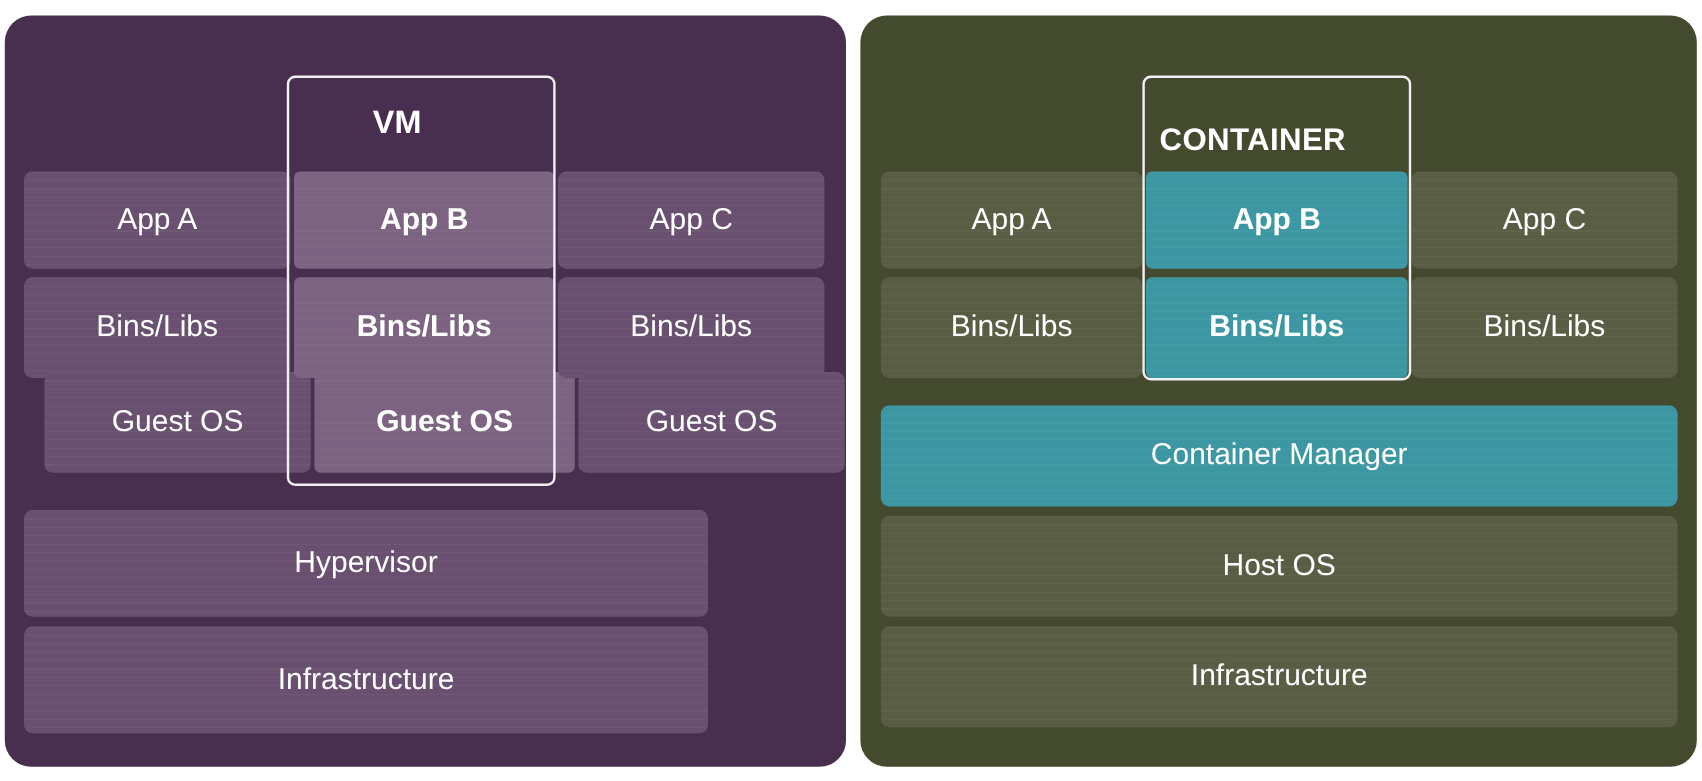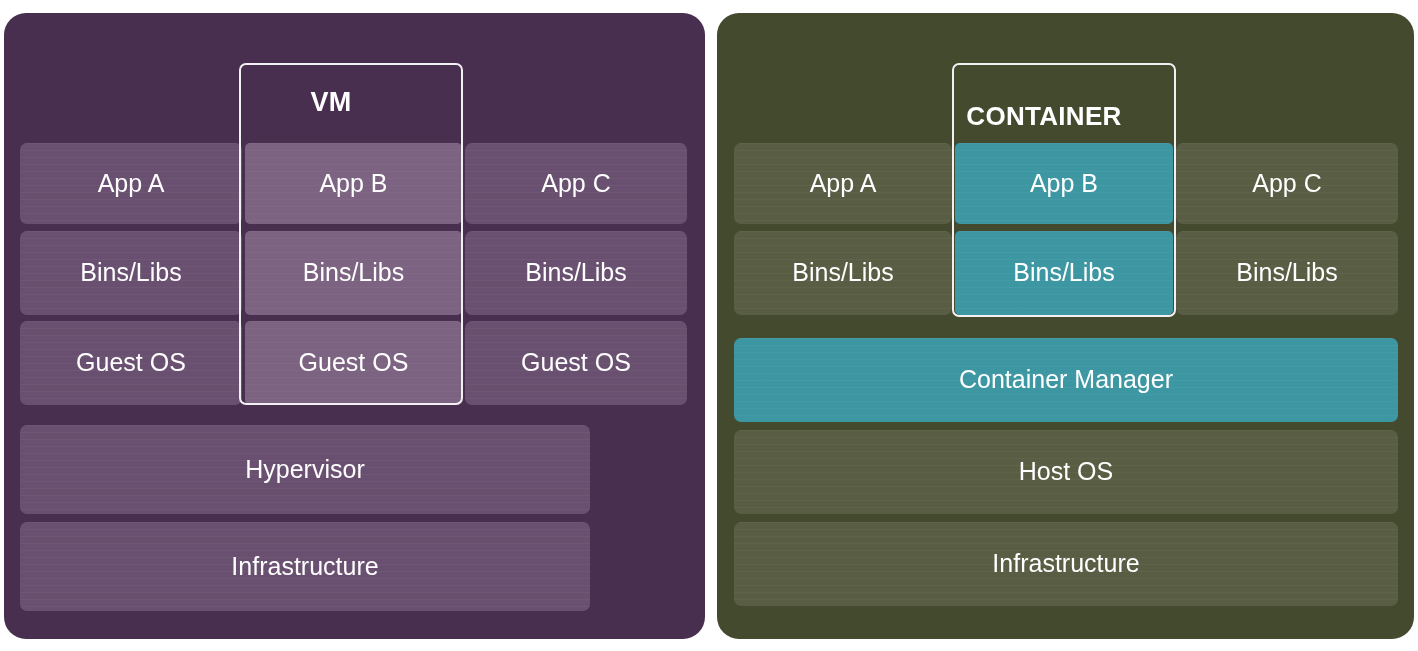--- a/index.html
+++ b/index.html
@@ -93,21 +93,21 @@
     display: flex;
     align-items: center;
     justify-content: center;
     color: #ffffff;
     font-size: 25px;
     font-weight: 400;
     text-align: center;
     z-index: 2;
     line-height: 1.1;
   }
-  .tile.bold { font-weight: 400; }
+  .tile.bold { font-weight: 700; }
 
   
   .t-purple       { background: #6A5070; }
   .t-purple-hi    { background: #7C6381; border-radius: 5px; }
   .t-green        { background: #585D43; }
   .t-teal         { background: #3D97A3; border-radius: 5px; }
   .t-teal-wide    { background: #3D97A3; }
 
   
   .tile::after {
@@ -131,21 +131,21 @@
   .c2-l { left: 245px; width: 217px; }
   .c3-l { left: 465px; width: 222px; }
   
   .c1-r { left: 734px; width: 218px; }
   .c2-r { left: 955px; width: 218px; }
   .c3-r { left: 1176px; width: 222px; }
 
   
   .r-app     { top: 143px;  height: 81px; }
   .r-bins    { top: 231px;  height: 84px; text-align: right; }
-  .r-guest   { top: 321px;  height: 84px; }
+  .r-guest   { top: 310px;  height: 84px; margin-left: 17px; }
 
   .r-hyper   { top: 425px;  height: 89px; }
   .r-infra-l { top: 522px;  height: 89px; }
 
   .r-cm      { top: 338px;  height: 84px; }
   .r-host    { top: 430px;  height: 84px; }
   .r-infra-r { top: 522px;  height: 84px; }
 
   
   .bar-l { left: 20px;  width: 570px; }

